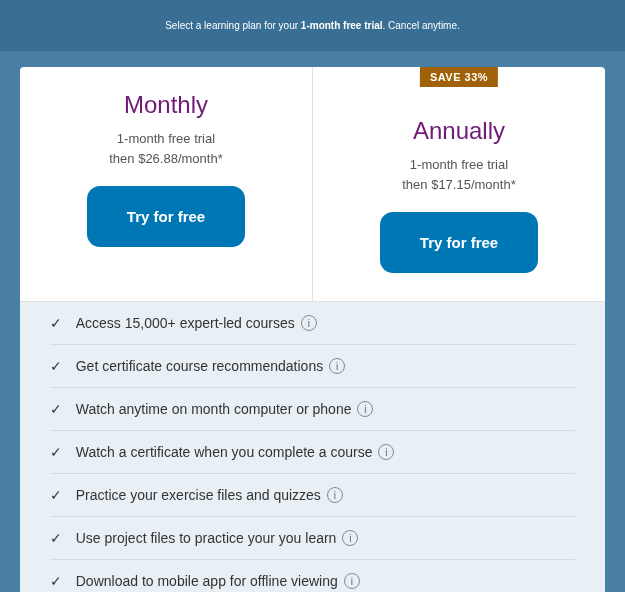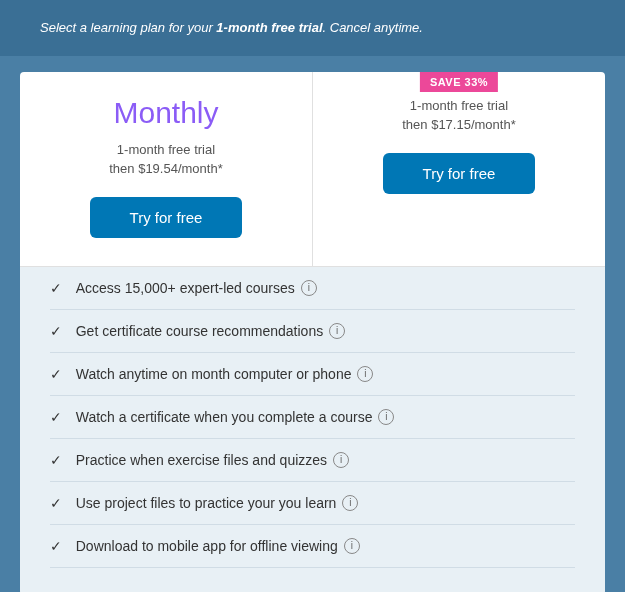--- a/index.html
+++ b/index.html
@@ -6,25 +6,24 @@
     body {
       font-family: -apple-system, BlinkMacSystemFont, 'Segoe UI', Arial, sans-serif;
       background-color: #4a7fa5;
       width: 625px;
       min-height: 592px;
     }
 
     .header {
       background-color: #3a6f95;
       padding: 18px 40px;
-      text-align: left;
+      text-align: center;
       color: white;
-      font-size: 13px;
+      font-size: 10px;
       line-height: 1.5;
-      font-style: italic;
     }
 
     .header strong {
       font-weight: 700;
     }
 
     .main-card {
       background: white;
       margin: 16px 20px 0 20px;
       border-radius: 4px;
@@ -45,54 +44,54 @@
 
     .plan:first-child {
       border-right: 1px solid #e0e0e0;
     }
 
     .save-badge {
       position: absolute;
       top: 0;
       left: 50%;
       transform: translateX(-50%);
-      background-color: #ec4899;
+      background-color: #a16207;
       color: white;
       font-size: 11px;
       font-weight: 700;
       padding: 4px 10px;
       letter-spacing: 0.5px;
     }
 
     .plan-title {
-      font-size: 30px;
-      color: #8b5cf6;
+      font-size: 24px;
+      color: #701a75;
       font-weight: 400;
       margin-bottom: 10px;
     }
 
     .plan:last-child .plan-title {
       margin-top: 26px;
     }
 
     .plan-trial {
       font-size: 13px;
       color: #555;
       line-height: 1.5;
       margin-bottom: 18px;
     }
 
     .try-btn {
       background-color: #0077b5;
       color: white;
       border: none;
-      padding: 12px 40px;
+      padding: 22px 40px;
       font-size: 15px;
-      font-weight: 400;
-      border-radius: 6px;
+      font-weight: 700;
+      border-radius: 13px;
       cursor: pointer;
       display: inline-block;
       min-width: 140px;
     }
 
     .features-list {
       background: #e8f0f5;
       padding: 0 30px;
     }
 
@@ -145,27 +144,28 @@
   </span>
 </div>
 
 <div class="main-card">
   <div class="plans-container">
 
     <div class="plan">
       <div class="plan-title">Monthly</div>
       <div class="plan-trial">
         <span>1-month free trial</span><br>
-        <span>then $19.54/month*</span>
+        <span>then $26.88/month*</span>
       </div>
       <button class="try-btn">Try for free</button>
     </div>
 
     <div class="plan">
       <div class="save-badge">SAVE 33%</div>
+      <div class="plan-title">Annually</div>
       <div class="plan-trial">
         <span>1-month free trial</span><br>
         <span>then $17.15/month*</span>
       </div>
       <button class="try-btn">Try for free</button>
     </div>
   </div>
 
   <div class="features-list">
     <div class="feature-item">
@@ -192,21 +192,21 @@
     <div class="feature-item">
       <span class="check-icon">✓</span>
       <span class="feature-text">
         <span>Watch a certificate when you complete a course</span>
         <span class="info-icon">i</span>
       </span>
     </div>
     <div class="feature-item">
       <span class="check-icon">✓</span>
       <span class="feature-text">
-        <span>Practice when exercise files and quizzes</span>
+        <span>Practice your exercise files and quizzes</span>
         <span class="info-icon">i</span>
       </span>
     </div>
     <div class="feature-item">
       <span class="check-icon">✓</span>
       <span class="feature-text">
         <span>Use project files to practice your you learn</span>
         <span class="info-icon">i</span>
       </span>
     </div>

